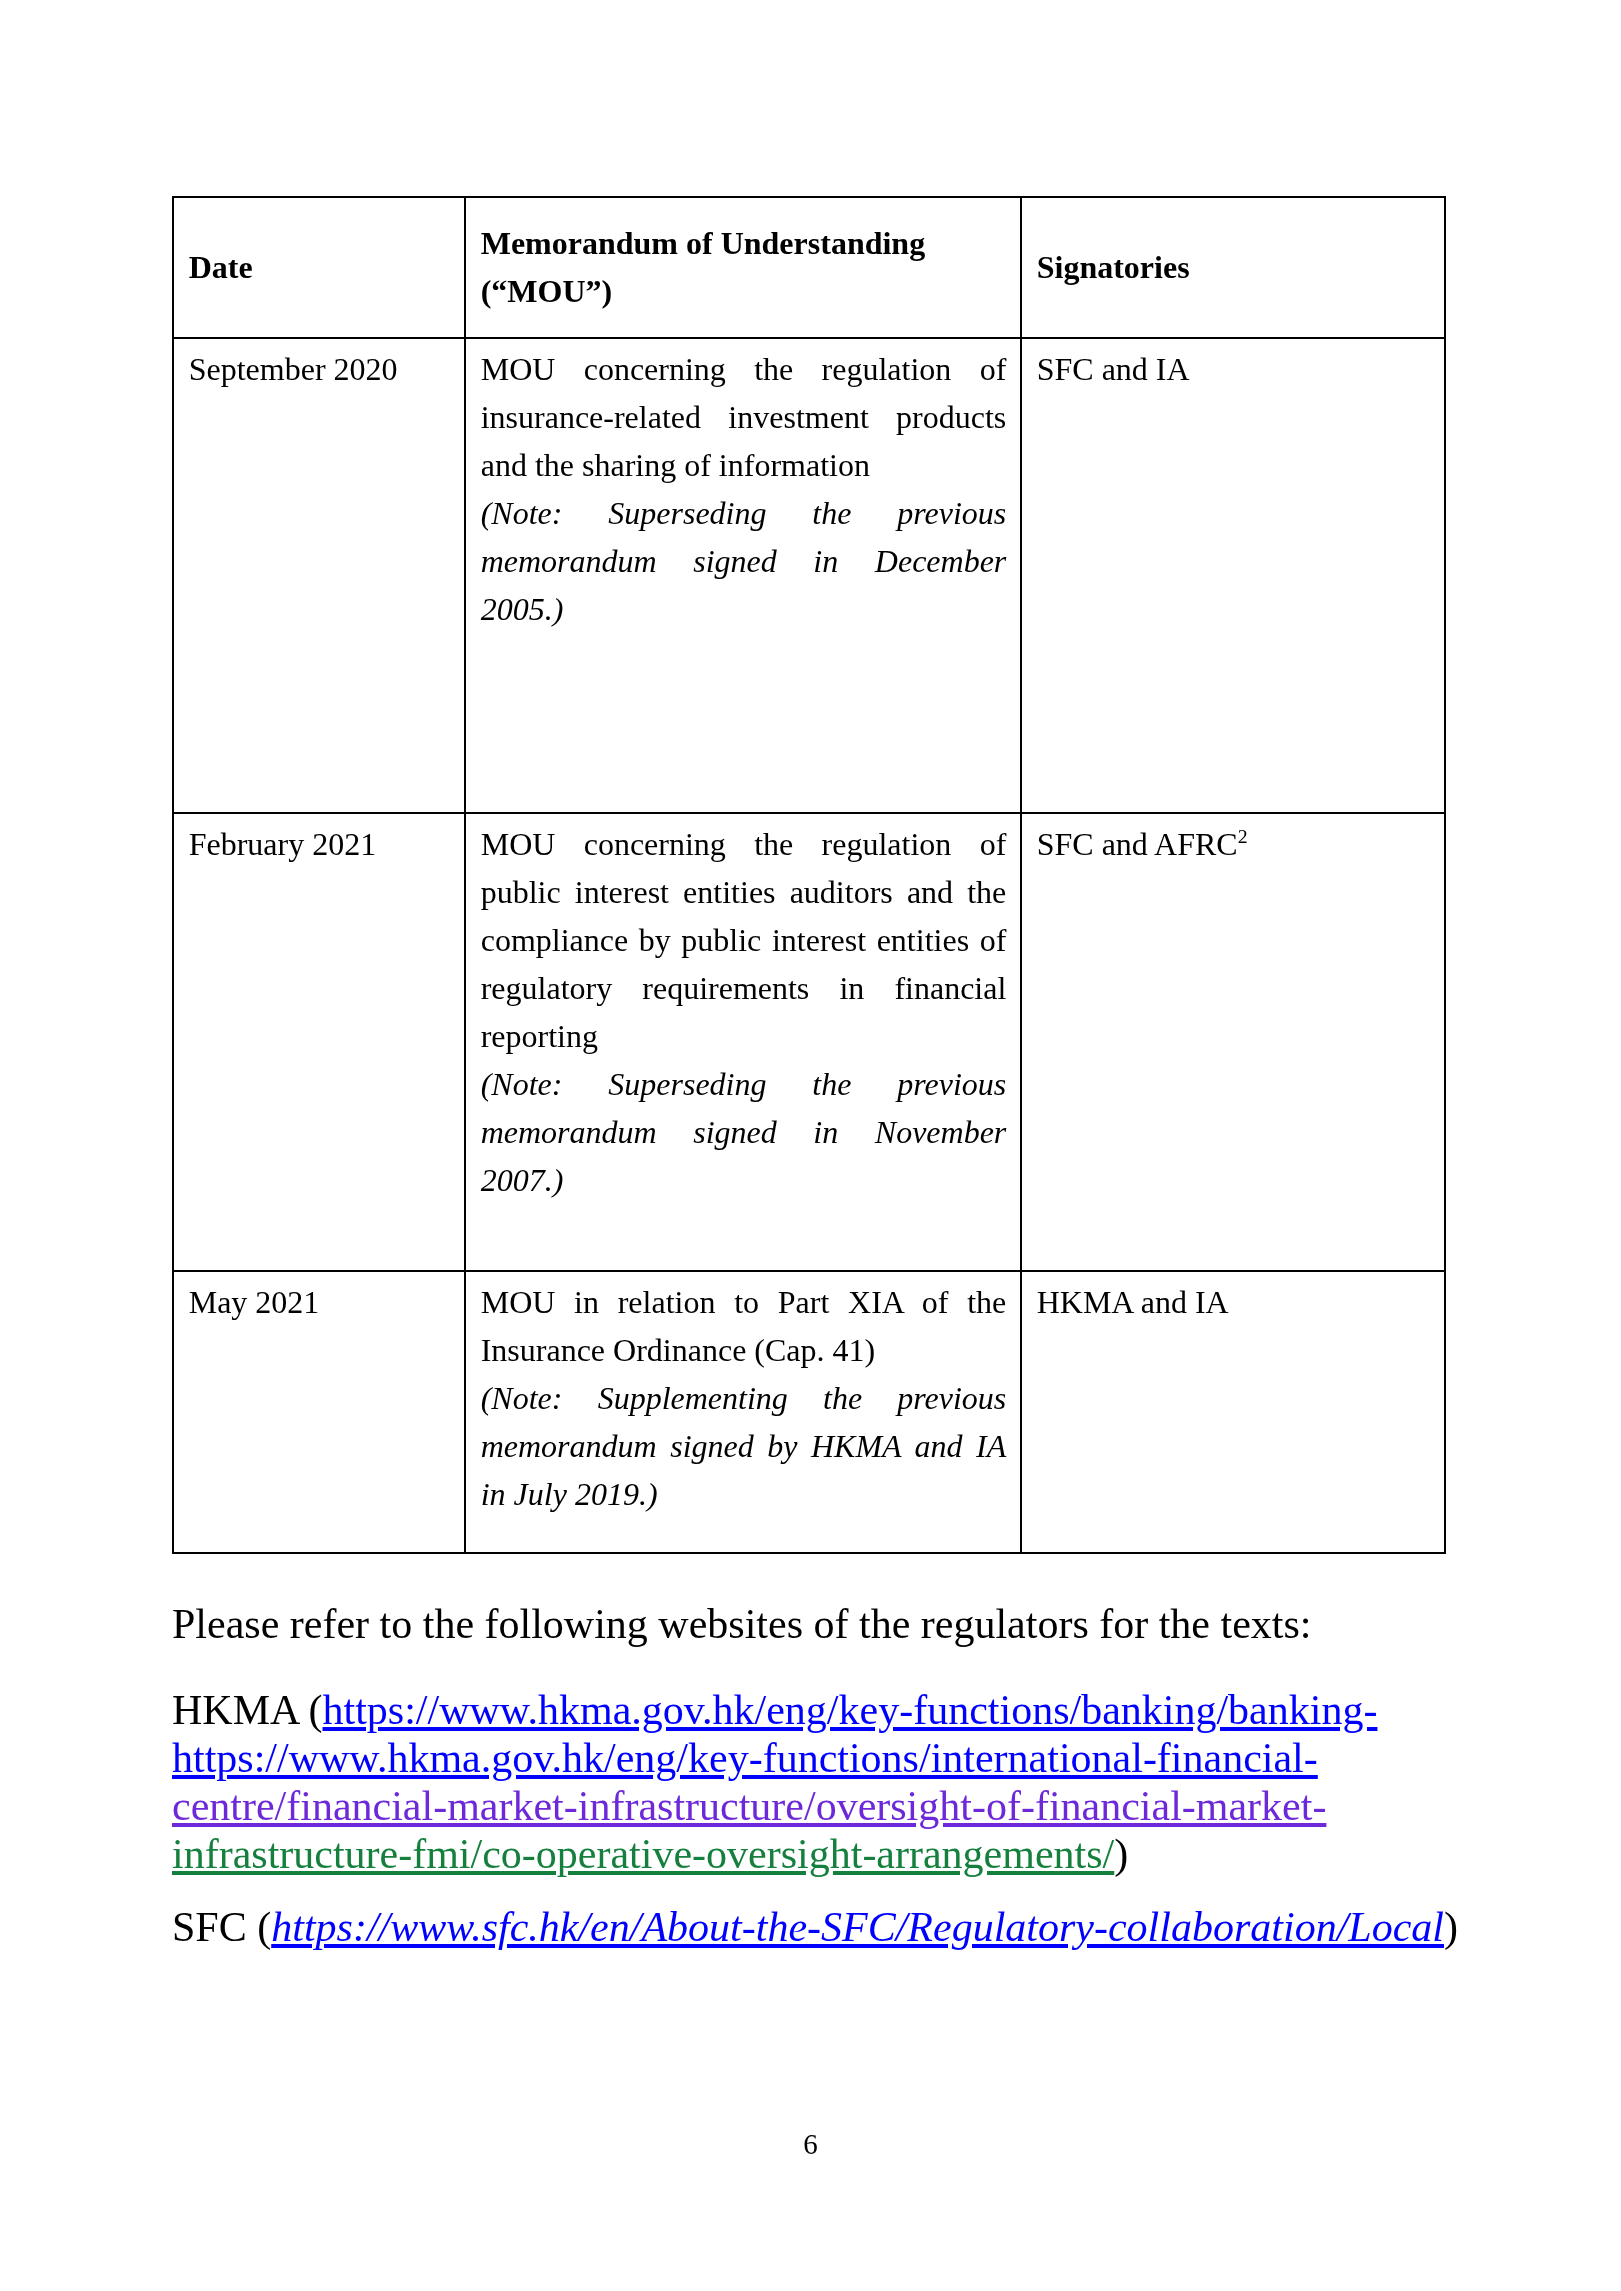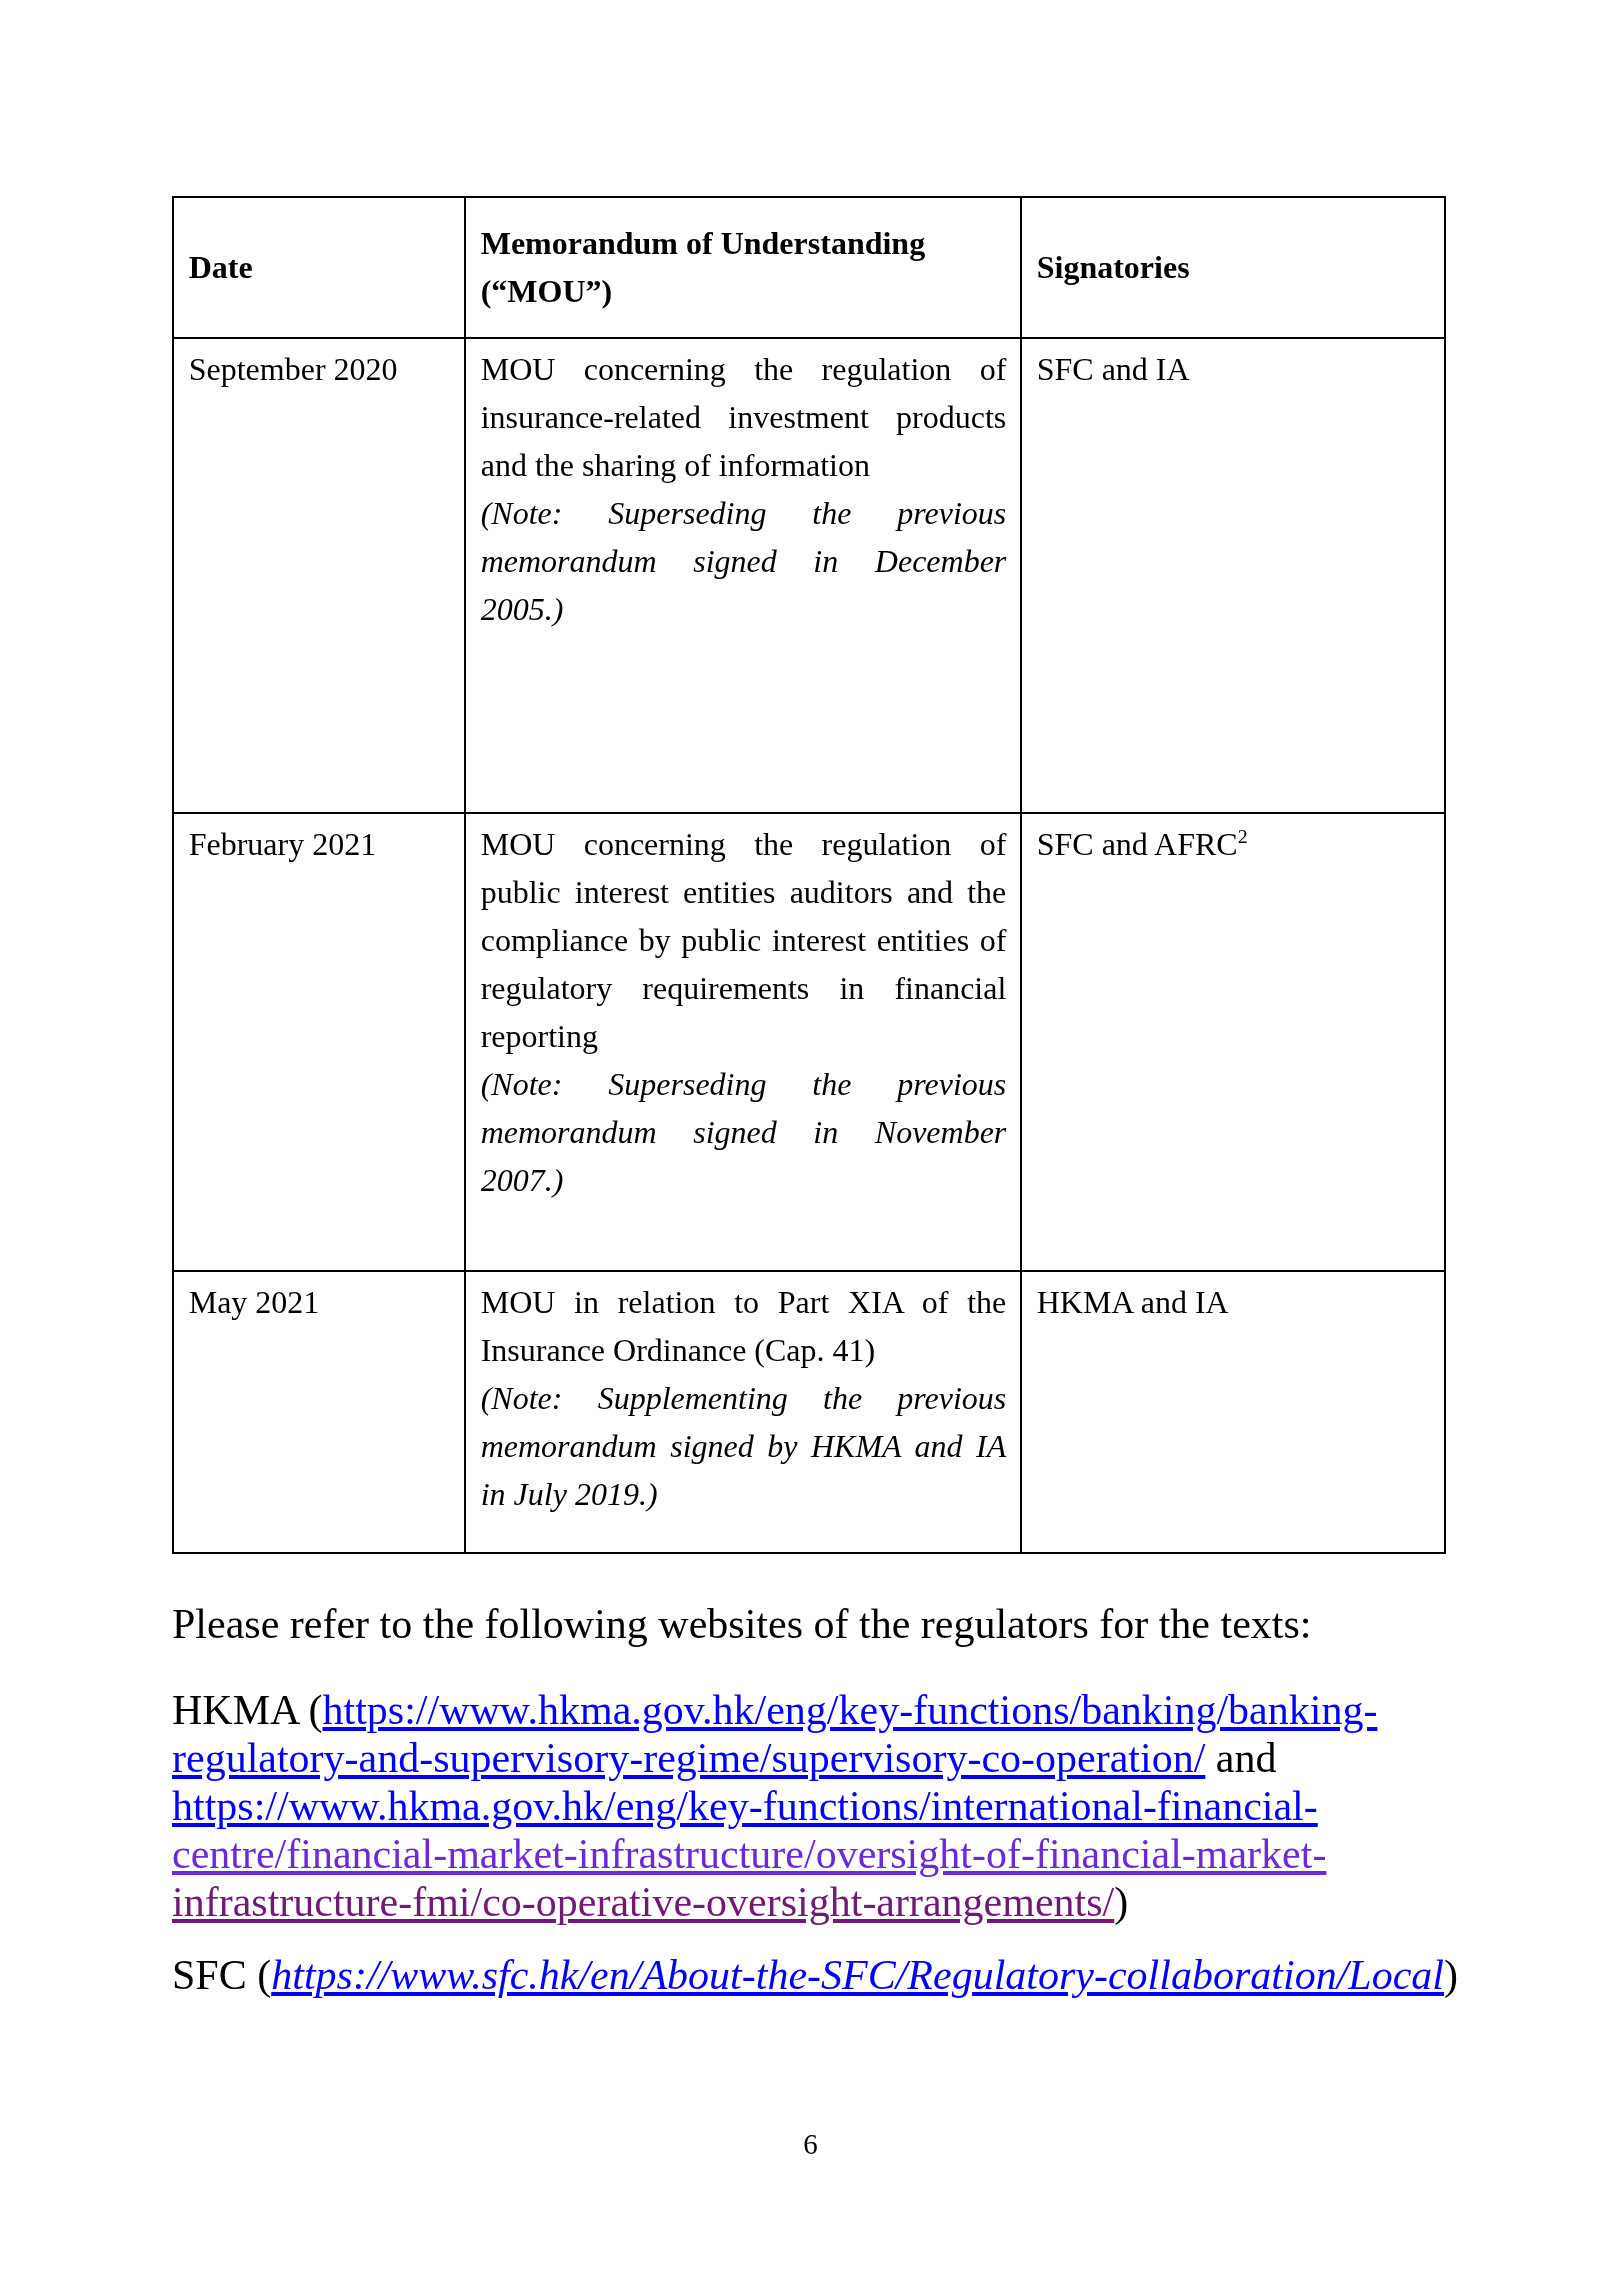--- a/index.html
+++ b/index.html
@@ -132,24 +132,23 @@
           <span>HKMA and IA</span>
         </td>
       </tr>
     </tbody>
       </table>
 
     <div class="para intro-para">Please refer to the following websites of the regulators for the texts:</div>
 
     <div class="para hkma-para">
         <div class="link-line"><span>HKMA (</span><a class="doc-link" style="color: rgb(0, 0, 255); text-decoration: underline;">https://www.hkma.gov.hk/eng/key-functions/banking/banking-</a></div>
-        <div class="link-line"><a class="doc-link" style="color: rgb(0, 0, 255);">regulatory-and-supervisory-regime/supervisory-co-operation/</a><span> and</span></div>
         <div class="link-line"><a class="doc-link" style="color: rgb(0, 0, 255);">https://www.hkma.gov.hk/eng/key-functions/international-financial-</a></div>
         <div class="link-line"><a class="doc-link" style="color: #6d28d9;">centre/financial-market-infrastructure/oversight-of-financial-market-</a></div>
-        <div class="link-line"><a class="doc-link" style="color: #701a75;">infrastructure-fmi/co-operative-oversight-arrangements/</a><span>)</span></div>
+        <div class="link-line"><a class="doc-link" style="color: #15803d;">infrastructure-fmi/co-operative-oversight-arrangements/</a><span>)</span></div>
       </div>
 
     <div class="para sfc-para">
         <div class="link-line"><span>SFC (</span><a class="doc-link" style="color: rgb(0, 0, 255); font-style: italic;">https://www.sfc.hk/en/About-the-SFC/Regulatory-collaboration/Local</a><span>)</span></div>
       </div>
 
   </div>
 
   <div class="page-number">6</div>
 </div>

